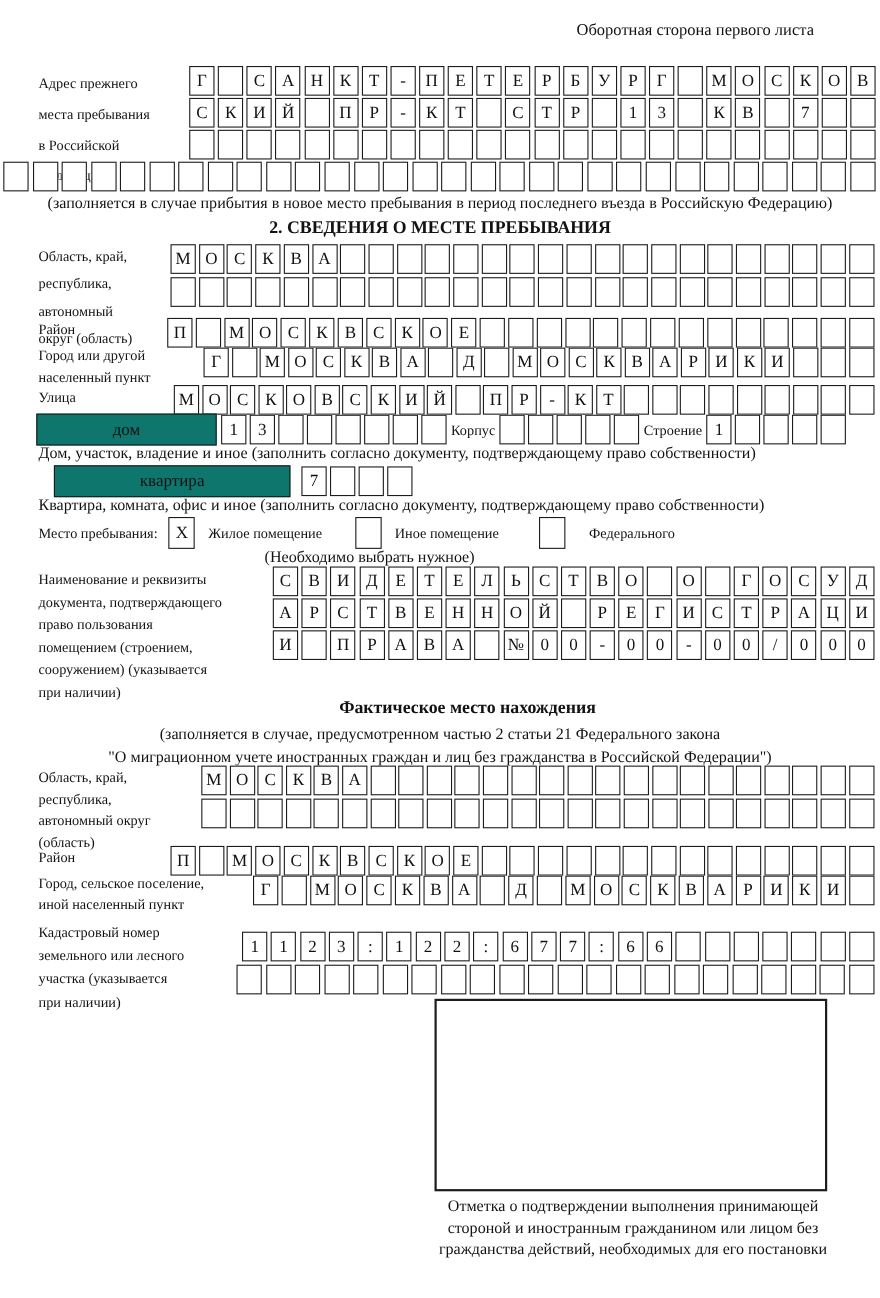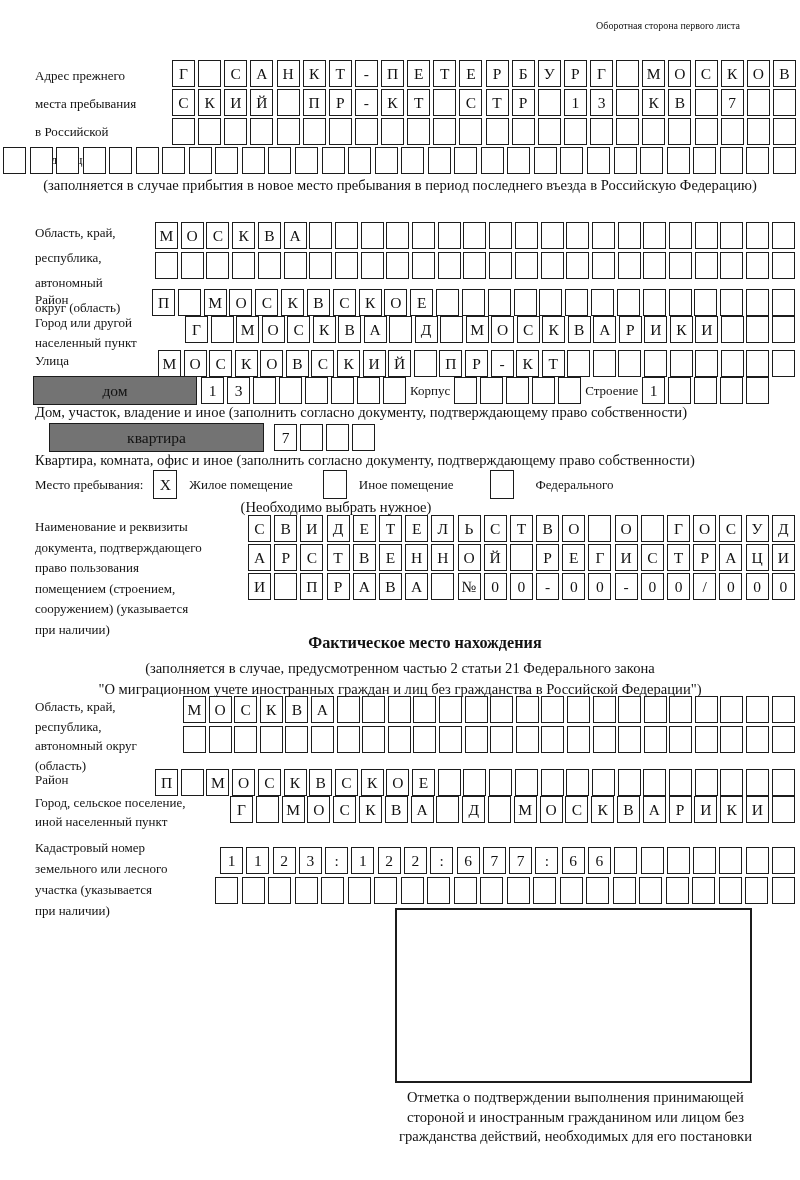--- a/index.html
+++ b/index.html
@@ -6,27 +6,27 @@
   body{width:800px;height:1180px;font-family:"Liberation Serif","DejaVu Serif",serif;color:#121212;}
   .page{position:relative;width:800px;height:1180px;background:#fff;overflow:hidden;}
   .abs{position:absolute;}
   .lbl{font-size:13px;}
   .cellrow{display:flex;justify-content:space-between;}
   .cellgroup{display:flex;gap:3px;}
   .cell{flex:none;width:23px;height:27px;border:1.5px solid #1c1c1c;box-sizing:border-box;
         display:flex;align-items:center;justify-content:center;font-size:15.5px;line-height:1;
         background:#fff;}
   .widebox{border:1.6px solid #1c1c1c;height:29px;box-sizing:border-box;display:flex;
-           align-items:center;justify-content:center;font-size:15.5px;background:#737373;flex:none;}
+           align-items:center;justify-content:center;font-size:15.5px;background:#0f766e;flex:none;}
   .cb{flex:none;width:24px;height:29px;border:1.6px solid #1c1c1c;box-sizing:border-box;
       display:inline-flex;align-items:center;justify-content:center;font-size:15.5px;background:#fff;}
   .caption{font-size:14.6px;}
   .center{text-align:center;}
   .heading{font-weight:bold;font-size:16.2px;text-align:center;}
-  .title{font-size:10px;text-align:right;}
+  .title{font-size:15px;text-align:right;}
   .domrow{display:flex;align-items:center;gap:4px;}
   .kvrow{display:flex;align-items:center;gap:10px;padding-left:16px;}
   .cbrow{display:flex;align-items:center;}
   .stampbox{border:2px solid #1c1c1c;box-sizing:border-box;background:#fff;}
   .multiline div{white-space:nowrap;}
 </style>
 </head>
 <body>
 
 <div class="page">
@@ -144,20 +144,21 @@
       <div class="cell"></div>
       <div class="cell"></div>
       <div class="cell"></div>
       <div class="cell"></div>
       <div class="cell"></div>
       <div class="cell"></div>
       <div class="cell"></div>
     </div>
   <div class="abs caption center" style="left:0;top:177px;width:800px;">(заполняется в случае прибытия в новое место пребывания в период последнего въезда в Российскую Федерацию)</div>
 
+  <div class="abs heading" style="left:0;top:198px;width:800px;">2. СВЕДЕНИЯ О МЕСТЕ ПРЕБЫВАНИЯ</div>
 
   <div class="abs lbl multiline" style="left:35px;top:220px;width:145px;line-height:25px;">
       <div>Область, край,</div>
       <div>республика,</div>
       <div>автономный</div>
       <div>округ (область)</div>
     </div>
   <div class="abs cellrow" style="left:155px;top:222px;width:640px;">
       <div class="cell">М</div>
       <div class="cell">О</div>

